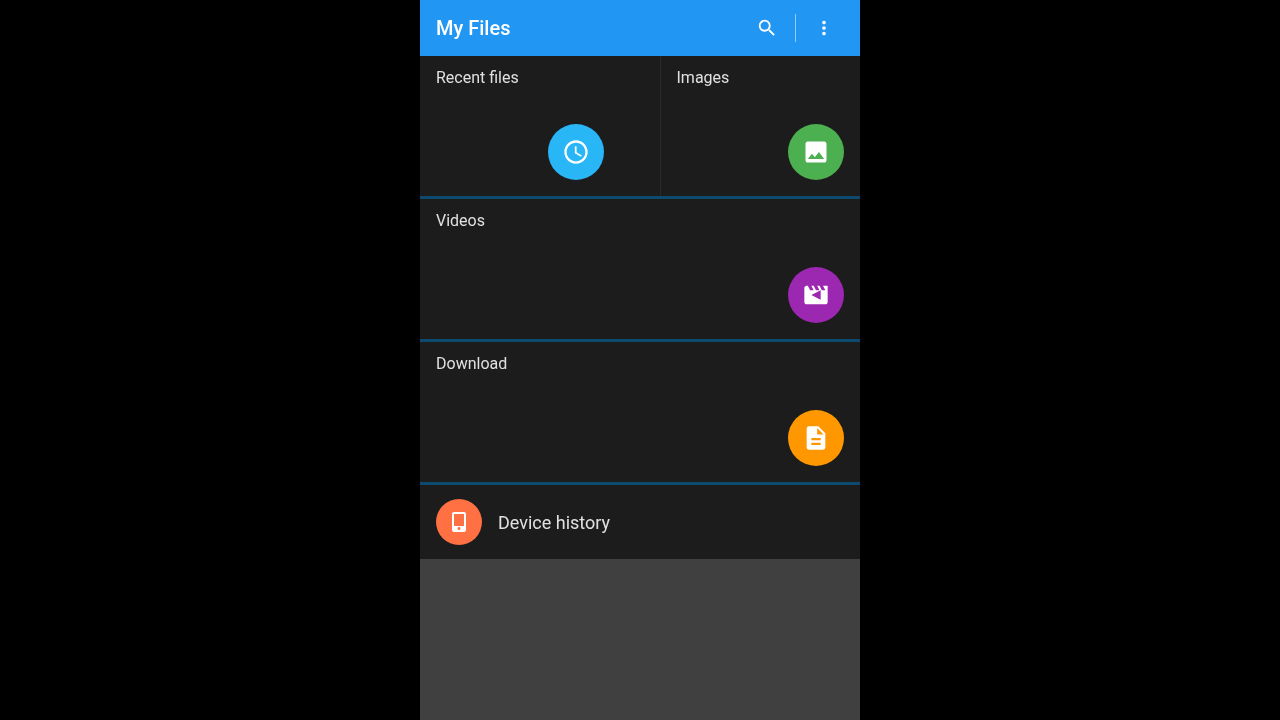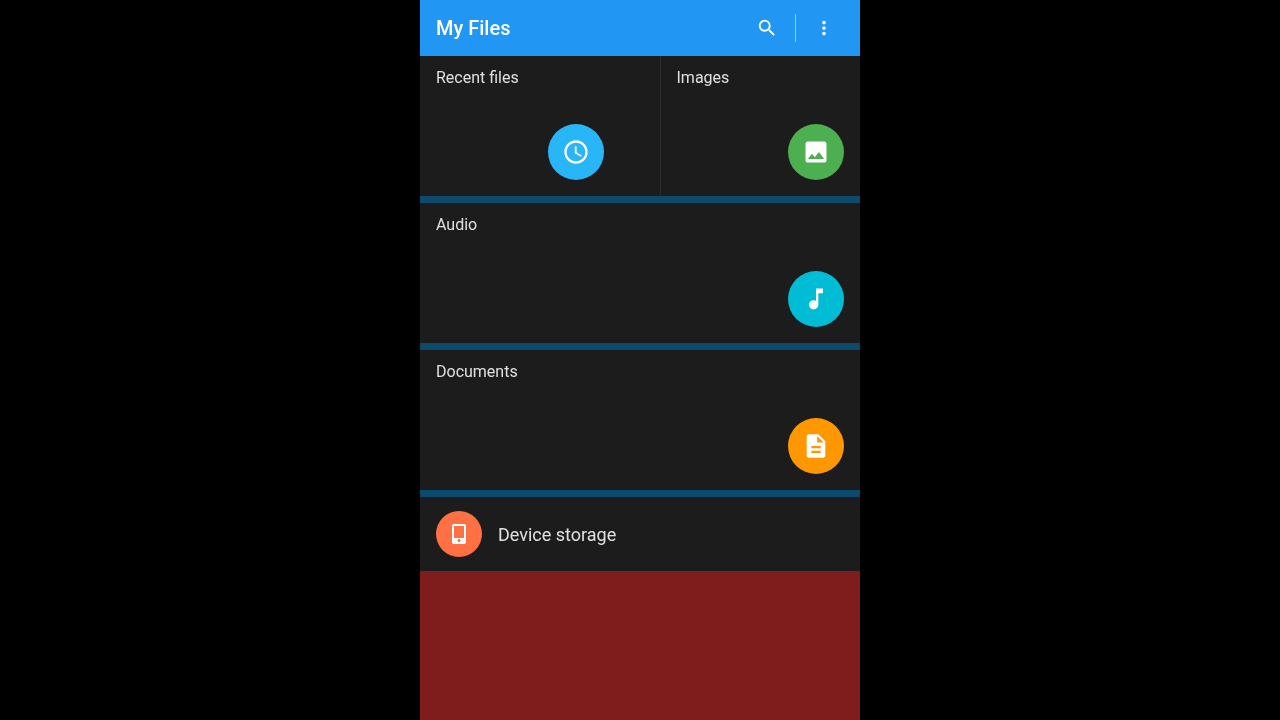--- a/index.html
+++ b/index.html
@@ -8,21 +8,21 @@
       display: flex;
       justify-content: center;
       align-items: center;
       width: 1280px;
       height: 720px;
       font-family: 'Roboto', Arial, sans-serif;
     }
     .phone-container {
       width: 440px;
       height: 720px;
-      background: #7f1d1d;
+      background: #404040;
       position: relative;
       overflow: hidden;
     }
     
     .toolbar {
       background: #2196F3;
       height: 56px;
       display: flex;
       align-items: center;
       padding: 0 16px;
@@ -55,21 +55,21 @@
       height: 28px;
       background: rgba(255,255,255,0.5);
       margin: 0 4px;
     }
     
     .grid-section {
       background: #1c1c1c;
     }
     .grid-row {
       display: flex;
-      border-bottom: 7px solid #0c4a6e;
+      border-bottom: 3px solid #0c4a6e;
     }
     .grid-cell {
       flex: 1;
       padding: 12px 16px 16px 16px;
       position: relative;
       cursor: pointer;
       min-height: 140px;
     }
     .grid-cell + .grid-cell {
       border-left: 1px solid #2a2a2a;
@@ -175,51 +175,51 @@
             <svg width="28" height="28" viewBox="0 0 24 24" fill="white">
               <path d="M21 19V5c0-1.1-.9-2-2-2H5c-1.1 0-2 .9-2 2v14c0 1.1.9 2 2 2h14c1.1 0 2-.9 2-2zM8.5 13.5l2.5 3.01L14.5 12l4.5 6H5l3.5-4.5z"></path>
             </svg>
           </div>
         </div>
       </div>
     </div>
 
     <div class="grid-row">
       <div class="grid-cell">
-        <span class="grid-cell-label">Audio</span>
-        <div class="grid-icon-wrap">
-          <div class="circle-icon" style="background:#00BCD4;">
-            <svg width="28" height="28" viewBox="0 0 24 24" fill="white">
-              <path d="M12 3v10.55c-.59-.34-1.27-.55-2-.55-2.21 0-4 1.79-4 4s1.79 4 4 4 4-1.79 4-4V7h4V3h-6z"></path>
+        <span class="grid-cell-label">Videos</span>
+        <div class="grid-icon-wrap">
+          <div class="circle-icon" style="background:#9C27B0;">
+            <svg width="28" height="28" viewBox="0 0 24 24" fill="white">
+              <path d="M18 4l2 4h-3l-2-4h-2l2 4h-3l-2-4H8l2 4H7L5 4H4c-1.1 0-1.99.9-1.99 2L2 18c0 1.1.9 2 2 2h16c1.1 0 2-.9 2-2V4h-4zm-2 12L8 12l8-4v8z"></path>
             </svg>
           </div>
         </div>
       </div>
     </div>
 
     <div class="grid-row">
       <div class="grid-cell">
-        <span class="grid-cell-label">Documents</span>
+        <span class="grid-cell-label">Download</span>
         <div class="grid-icon-wrap">
           <div class="circle-icon" style="background:#FF9800;">
             <svg width="28" height="28" viewBox="0 0 24 24" fill="white">
               <path d="M14 2H6c-1.1 0-1.99.9-1.99 2L4 20c0 1.1.89 2 1.99 2H18c1.1 0 2-.9 2-2V8l-6-6zm2 16H8v-2h8v2zm0-4H8v-2h8v2zm-3-5V3.5L18.5 9H13z"></path>
             </svg>
           </div>
         </div>
       </div>
     </div>
 
   </div>
 
 
   <div>
     <div class="list-item">
       <div class="list-item-icon" style="background:#FF7043;">
         <svg width="24" height="24" viewBox="0 0 24 24" fill="white">
           <path d="M17 2H7c-1.1 0-2 .9-2 2v16c0 1.1.9 2 2 2h10c1.1 0 2-.9 2-2V4c0-1.1-.9-2-2-2zm-5 18c-.83 0-1.5-.67-1.5-1.5S11.17 17 12 17s1.5.67 1.5 1.5S12.83 20 12 20zm5-4H7V4h10v12z"></path>
         </svg>
       </div>
-      <span class="list-item-label">Device storage</span>
+      <span class="list-item-label">Device history</span>
     </div>
   </div>
 
 </div>
 
 </body></html>

